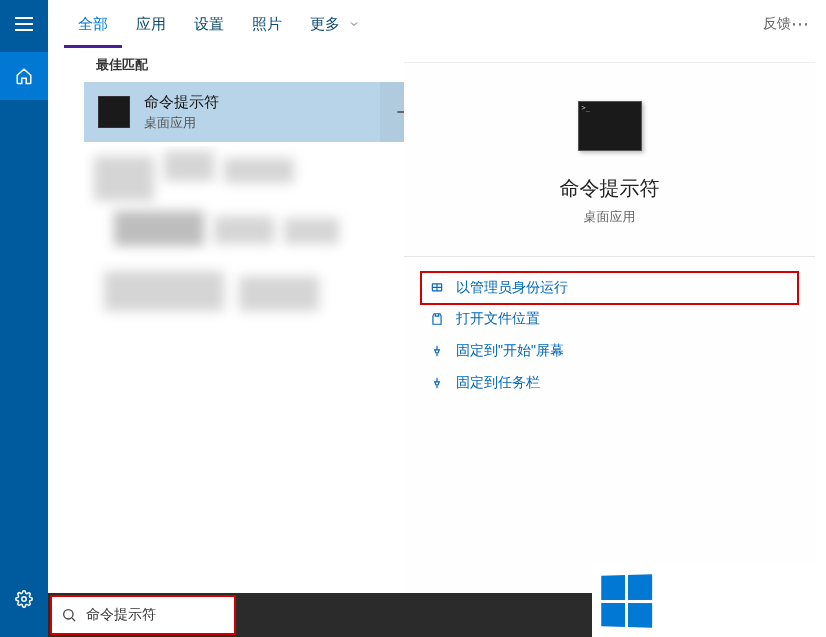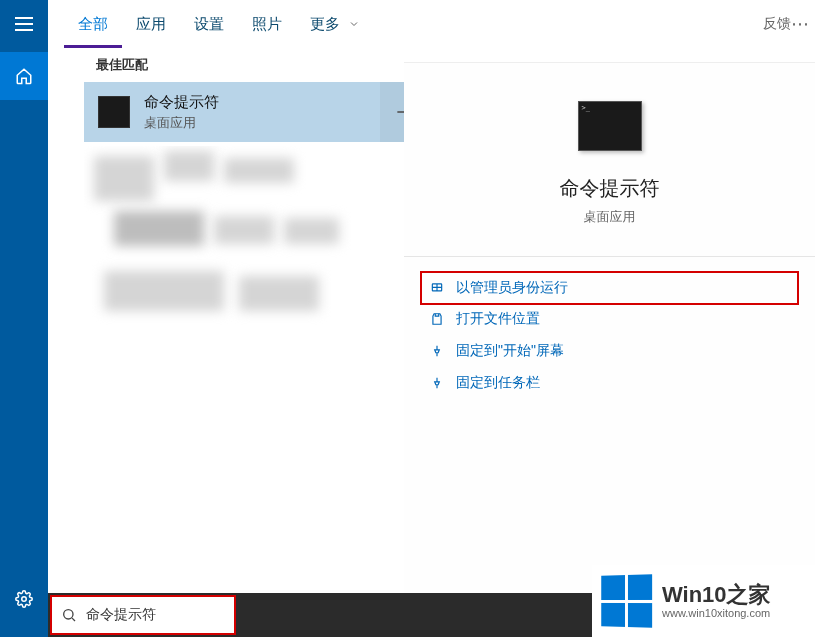--- a/index.html
+++ b/index.html
@@ -194,17 +194,13 @@
   <div class="search-remainder"></div>
 </div>
 
 <div class="watermark">
   <div class="win-logo">
       <div></div>
       <div></div>
       <div></div>
       <div></div>
     </div>
-  <div class="wm-text">
-    <div class="wm-title">Win10之家</div>
-    <div class="wm-url">www.win10xitong.com</div>
-  </div>
 </div>
 
 </body></html>

